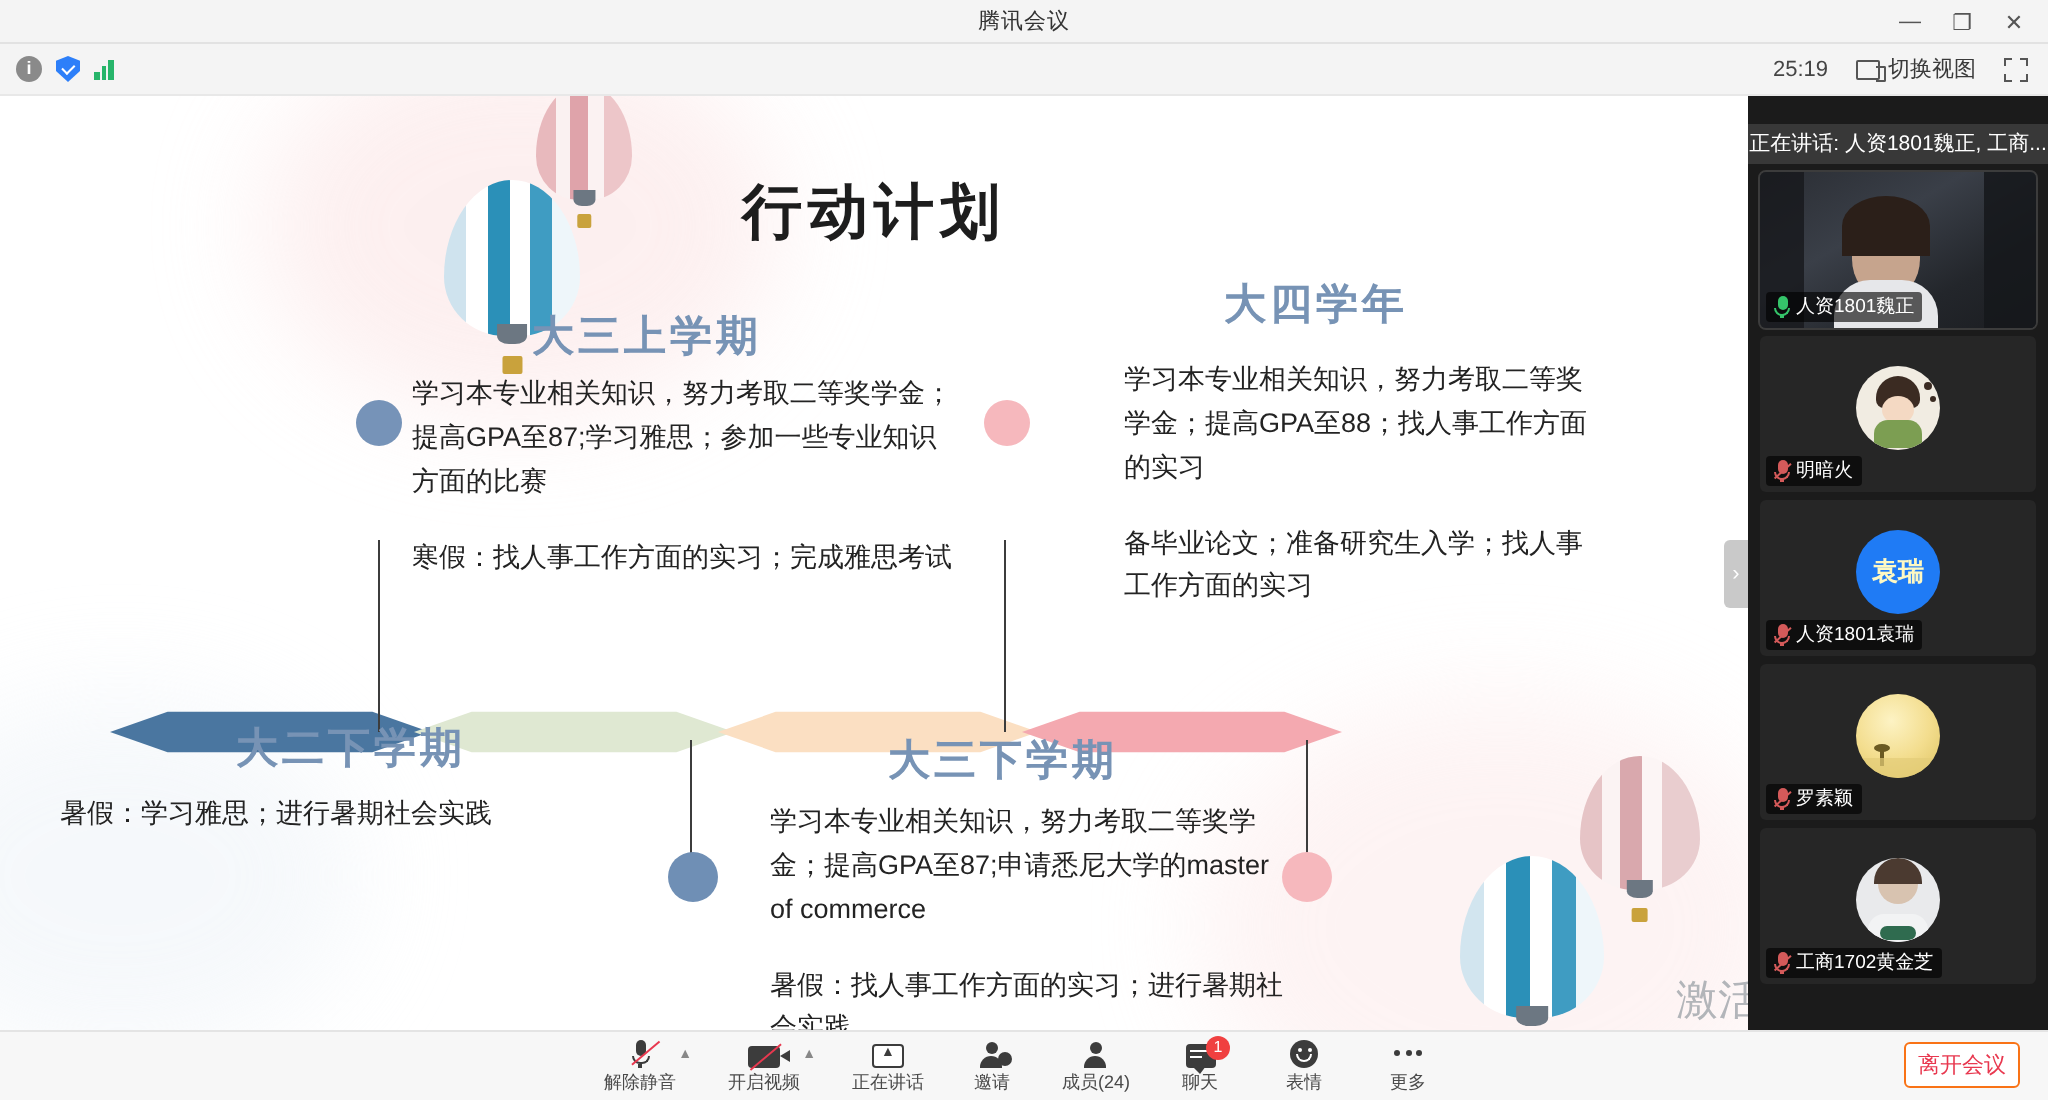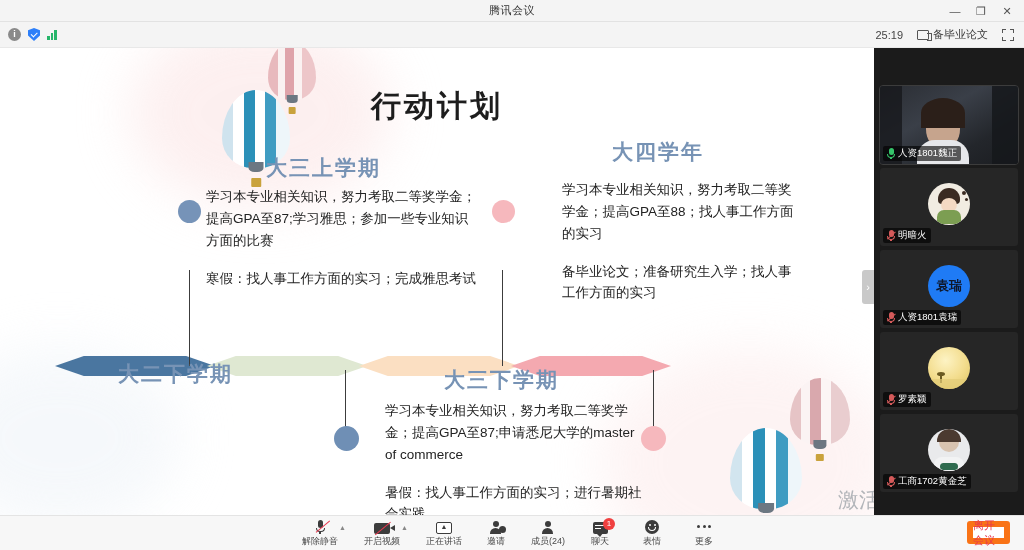--- a/index.html
+++ b/index.html
@@ -136,41 +136,41 @@
   .mic .arc { position: absolute; left: 0; bottom: 1.5px; width: 8px; height: 4px;
               border: 1.2px solid currentColor; border-top: none; border-radius: 0 0 5px 5px; }
   .mic .stem { position: absolute; left: 3.4px; bottom: 0; width: 1.2px; height: 2px; background: currentColor; }
   .mic.on { color: #35c46a; }
   .mic.off { color: #d45a5a; }
   .mic.off::after { content: ""; position: absolute; left: -1px; top: 5px; width: 11px; height: 1.3px;
                     background: #d45a5a; transform: rotate(-42deg); }
   .avatar-circle { position: absolute; left: 50%; top: 46%; transform: translate(-50%,-50%);
                    width: 42px; height: 42px; border-radius: 50%; overflow: hidden;
                    display: flex; align-items: center; justify-content: center;
-                   font-size: 13px; color: #0f172a; }
+                   font-size: 13px; color: #fef9c3; }
 
   
   .toolbar {
     position: absolute; left: 0; top: 515px; width: 1024px; height: 35px;
     background: #f7f7f7; border-top: 1px solid #e4e4e4;
     display: flex; align-items: center; justify-content: center; gap: 0;
   }
   .tb-item { position: relative; width: 52px; height: 35px;
              display: flex; flex-direction: column; align-items: center; justify-content: center; gap: 1px; }
   .tb-item .lbl { font-size: 9px; color: #4a4a4a; white-space: nowrap; }
   .tb-ic { height: 15px; display: flex; align-items: flex-end; justify-content: center; position: relative; }
   .caret { position: absolute; top: 8px; font-size: 7px; color: #888; }
   .badge {
     position: absolute; top: 2px; right: 11px; min-width: 12px; height: 12px;
     background: #f04040; color: #fff; border-radius: 6px; font-size: 8px;
     display: flex; align-items: center; justify-content: center; padding: 0 3px;
   }
   .leave-btn {
-    position: absolute; right: 14px; top: 521px; width: 43px; height: 23px;
-    border: 6px solid #f97316; border-radius: 3px; background: #fff;
+    position: absolute; right: 14px; top: 521px; width: 58px; height: 23px;
+    border: 1px solid #f97316; border-radius: 3px; background: #fff;
     color: #e8384f; font-size: 11px; display: flex; align-items: center; justify-content: center;
   }
 
   
   .i-mic { width: 9px; height: 14px; position: relative; color: #3c3c3c; }
   .i-mic .cap { position: absolute; left: 2px; top: 0; width: 5px; height: 8px; border-radius: 2.5px; background: currentColor; }
   .i-mic .arc { position: absolute; left: 0; bottom: 2px; width: 9px; height: 4px;
                 border: 1.3px solid currentColor; border-top: none; border-radius: 0 0 5px 5px; }
   .i-mic .stem { position: absolute; left: 3.9px; bottom: 0; width: 1.3px; height: 2px; background: currentColor; }
   .slash { position: absolute; left: -2px; top: 6px; width: 18px; height: 1.4px; background: #e8384f; transform: rotate(-40deg); }
@@ -222,21 +222,21 @@
       <div class="ic-signal">
           <i></i>
           <i></i>
           <i></i>
         </div>
     </div>
     <div class="infobar-right">
       <div class="timer">25:19</div>
       <div class="switchview">
         <span class="ic-switch"></span>
-        <span>备毕业论文</span>
+        <span>切换视图</span>
       </div>
       <div class="ic-full">
         <span></span>
           <span></span>
           <span></span>
           <span></span>
       </div>
     </div>
   </div>
 
@@ -325,39 +325,41 @@
       </div>
 
       <div class="sec-head" style="left:612px; top:90px;">大四学年</div>
       <div class="sec-body" style="left:562px; top:131px; width:232px;">
         <p>学习本专业相关知识，努力考取二等奖学金；提高GPA至88；找人事工作方面的实习</p>
         <p>备毕业论文；准备研究生入学；找人事工作方面的实习</p>
       </div>
 
       <div class="sec-head" style="left:118px; top:312px;">大二下学期</div>
       <div class="sec-body" style="left:30px; top:348px; width:290px;">
+        <p>暑假：学习雅思；进行暑期社会实践</p>
       </div>
 
       <div class="sec-head" style="left:444px; top:318px;">大三下学期</div>
       <div class="sec-body" style="left:385px; top:352px; width:262px;">
         <p>学习本专业相关知识，努力考取二等奖学金；提高GPA至87;申请悉尼大学的master of commerce</p>
         <p>暑假：找人事工作方面的实习；进行暑期社会实践</p>
       </div>
 
       <div class="collapse-arrow">›</div>
     </div>
   </div>
 
   <div class="watermark">
     <div class="w1">激活 Windows</div>
     <div class="w2">转到"设置"以激活 Windows。</div>
   </div>
 
   <div class="rail">
 
+    <div class="speaking-banner">正在讲话: 人资1801魏正, 工商...</div>
 
     <div class="tile active" style="top:38px;">
       <div class="tile-video" style="background:linear-gradient(150deg,#2a2d33 0%,#3a3f48 38%,#23262b 72%,#1b1d21 100%);">
         <div style="position:absolute;left:46px;top:18px;width:34px;height:44px;border-radius:48% 48% 42% 42%;
                     background:#c6a48d;"></div>
         <div style="position:absolute;left:41px;top:12px;width:44px;height:30px;border-radius:50% 50% 0 0;
                     background:#2b1f19;"></div>
         <div style="position:absolute;left:37px;top:54px;width:52px;height:24px;border-radius:18px 18px 0 0;
                     background:#e6e7ea;"></div>
         <div style="position:absolute;left:0;top:0;width:22px;height:78px;background:#16181c;opacity:.8;"></div>

